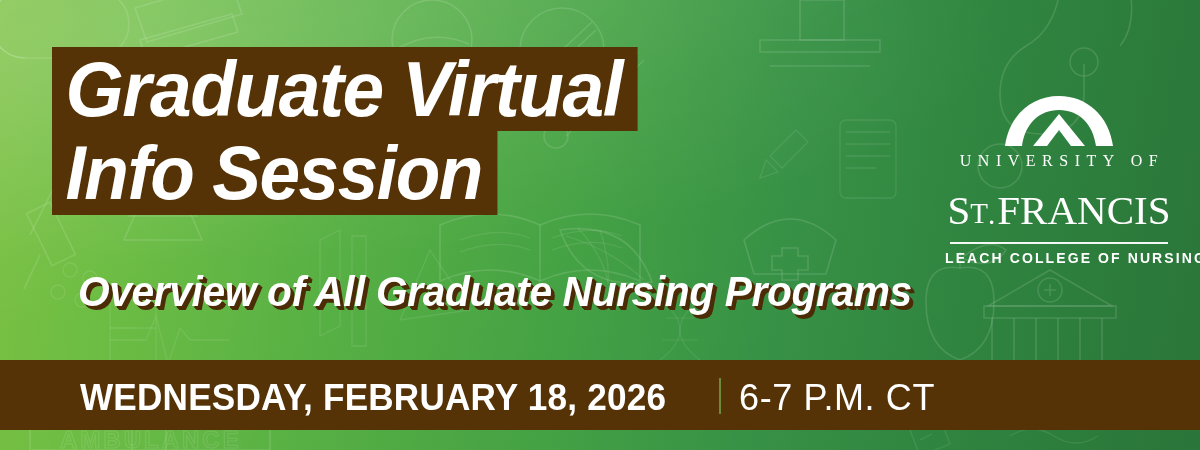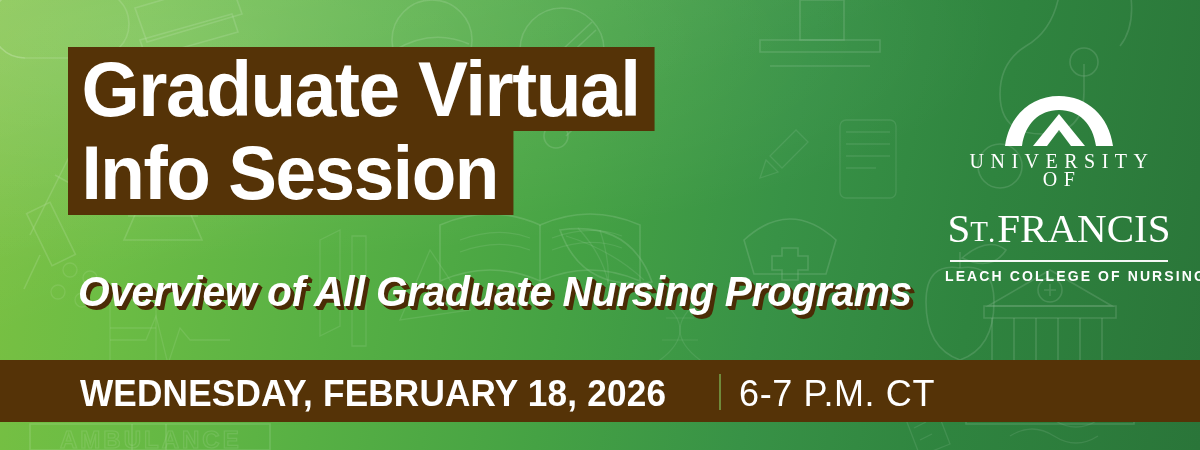--- a/index.html
+++ b/index.html
@@ -33,21 +33,21 @@
   .bg-art{position:absolute;inset:0;opacity:.42;}
   .bg-art svg{display:block;width:1200px;height:450px;}
   .bg-art .ln{fill:none;stroke:#ffffff;stroke-opacity:.30;stroke-width:1.6;}
   .bg-art .ln2{fill:none;stroke:#ffffff;stroke-opacity:.22;stroke-width:1.3;}
   .bg-art .lnd{fill:none;stroke:#ffffff;stroke-opacity:.20;stroke-width:1.2;}
   .bg-art text{fill:none;stroke:#ffffff;stroke-opacity:.25;stroke-width:1.2;
      font-family:"Liberation Sans",sans-serif;font-weight:700;}
 
   
   .title-block{
-    position:absolute;left:68px;top:47px;
+    position:absolute;left:52px;top:47px;font-style:italic;
   }
   .title-line{
     display:block;width:max-content;
     background:#553307;
     color:#ffffff;
     font-family:"Liberation Sans Narrow","Liberation Sans",sans-serif;
     font-weight:700;
     font-size:76px;
     line-height:84px;
     letter-spacing:-1.5px;
@@ -71,21 +71,21 @@
     text-shadow:
        3px 3px 0 #4b2c06,
        2px 2px 0 #4b2c06,
        4px 4px 0 #4b2c06;
     transform:scaleX(.97);
     transform-origin:left center;
   }
 
   
   .date-bar{
-    position:absolute;left:0;top:360px;width:1200px;height:62px;
+    position:absolute;left:0;top:360px;width:1200px;height:70px;
     background:#553307;
     display:flex;align-items:center;
   }
   .date-inner{
     display:flex;align-items:baseline;gap:0;
     margin-left:80px;
   }
   .date-text{
     color:#ffffff;
     font-family:"Liberation Sans Narrow","Liberation Sans",sans-serif;
@@ -107,21 +107,21 @@
   }
 
   
   .logo{
     position:absolute;left:945px;top:96px;width:228px;
     text-align:center;color:#ffffff;
   }
   .logo-mark{display:block;margin:0 auto 6px auto;}
   .logo-univ{
     font-family:"Liberation Serif", serif;
-    font-size:20px;letter-spacing:6.5px;
+    font-size:16px;letter-spacing:6.5px;
     font-weight:400;line-height:18px;
     padding-left:6px;
   }
   .logo-name{
     font-family:"Liberation Serif", serif;
     font-size:41px;line-height:44px;font-weight:400;
     letter-spacing:0px;margin-top:18px;
     white-space:nowrap;
   }
   .logo-name .big{font-size:41px;}

